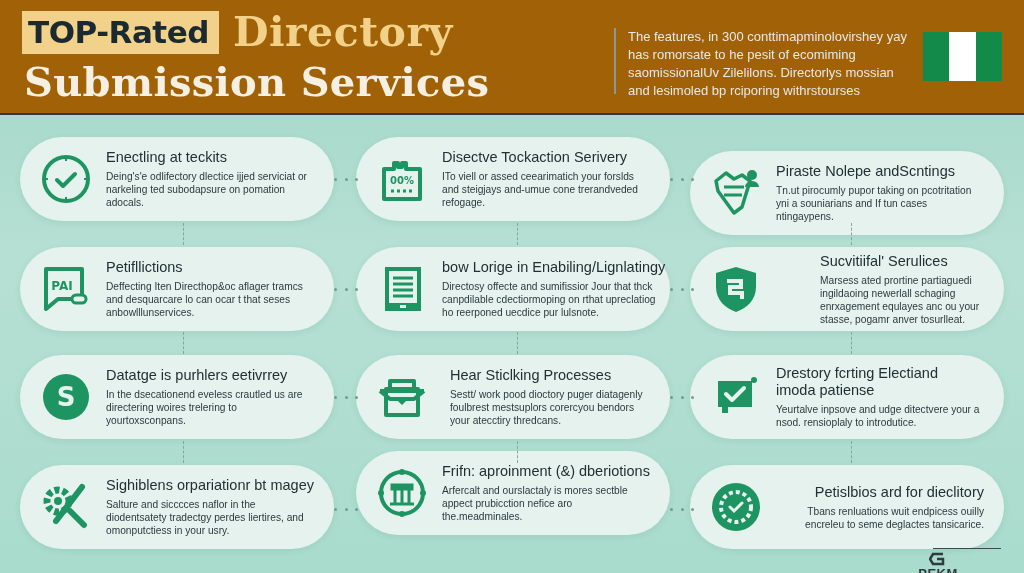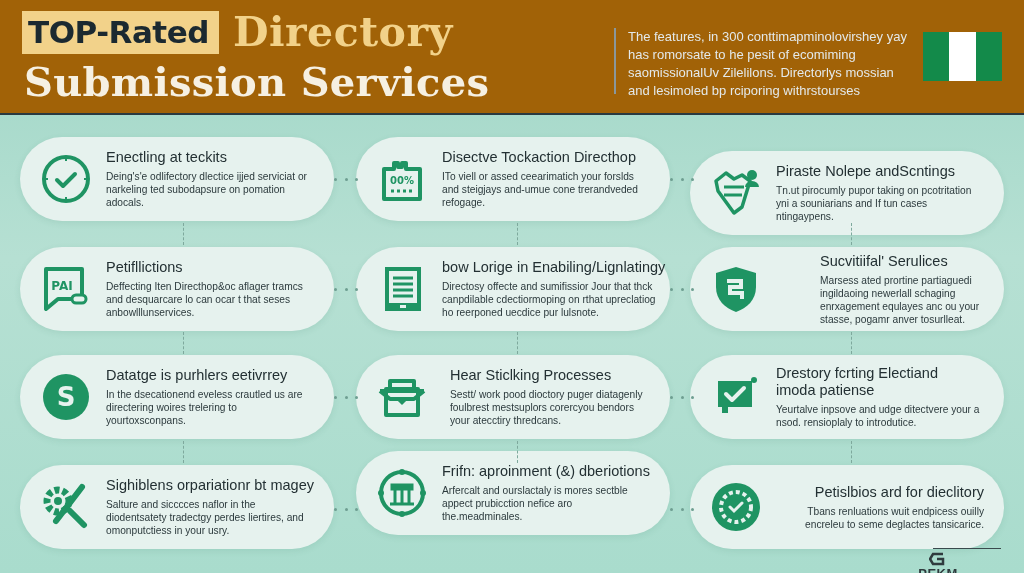--- a/index.html
+++ b/index.html
@@ -119,21 +119,21 @@
   </div>
   <div class="card" style="left:356px;top:22px;">
     <div class="icon">
       <svg width="52" height="52" viewBox="0 0 52 52">
           <path d="M8 16h10v-6h4v4h4v-4h4v6h14v30H8z" fill="none" stroke="#1f9463" stroke-width="4" stroke-linejoin="round"></path>
           <text x="26" y="31" font-size="10" font-weight="bold" text-anchor="middle" fill="#1f9463" font-family="DejaVu Sans, sans-serif">00%</text>
           <path d="M15 38h22" stroke="#1f9463" stroke-width="3" stroke-dasharray="3 3"></path>
         </svg>
     </div>
     <div class="text">
-        <div class="ttl">Disectve Tockaction Directhop</div>
+        <div class="ttl">Disectve Tockaction Serivery</div>
         <div class="desc">ITo viell or assed ceearimatich your forslds and steigjays and-umue cone trerandveded refogage.</div>
       </div>
   </div>
   <div class="card" style="left:690px;top:36px;">
     <div class="icon">
       <svg width="52" height="52" viewBox="0 0 52 52">
           <path d="M6 14l10-8 8 6 8-4 8 6-8 26-8 6L8 24z" fill="none" stroke="#1f9463" stroke-width="3.5" stroke-linejoin="round"></path>
           <path d="M14 20h20M14 28h18" stroke="#1f9463" stroke-width="3"></path>
           <circle cx="42" cy="8" r="5" fill="#1f9463"></circle>
           <path d="M35 20a7 6 0 0 1 14 0z" fill="#1f9463"></path>

